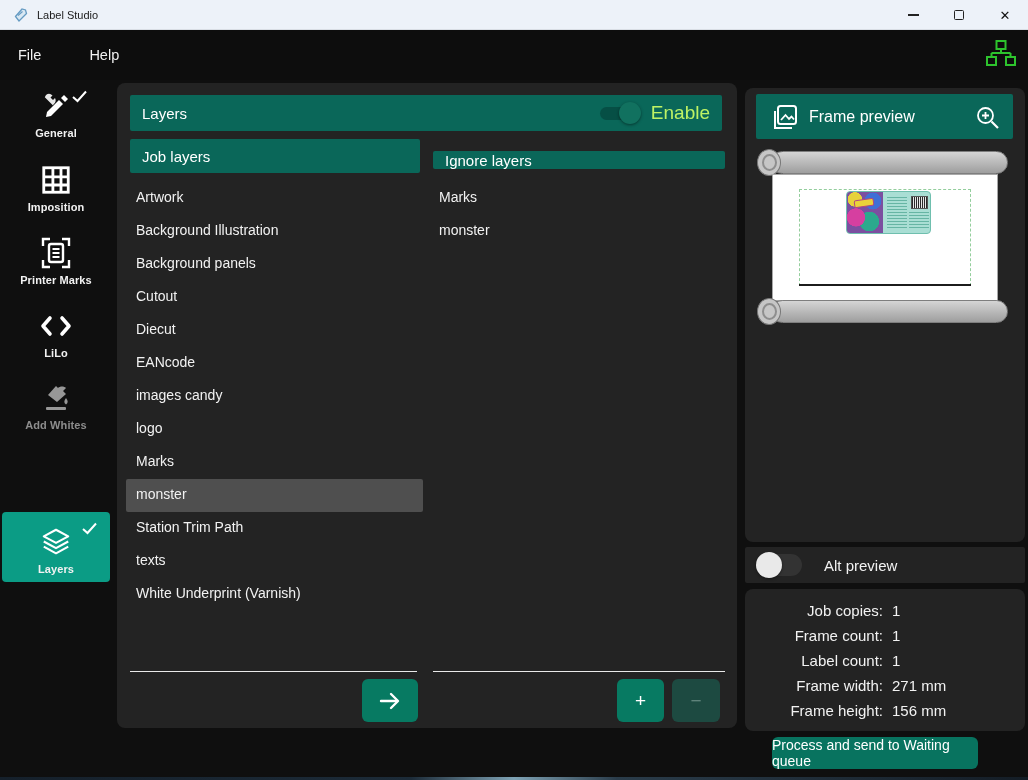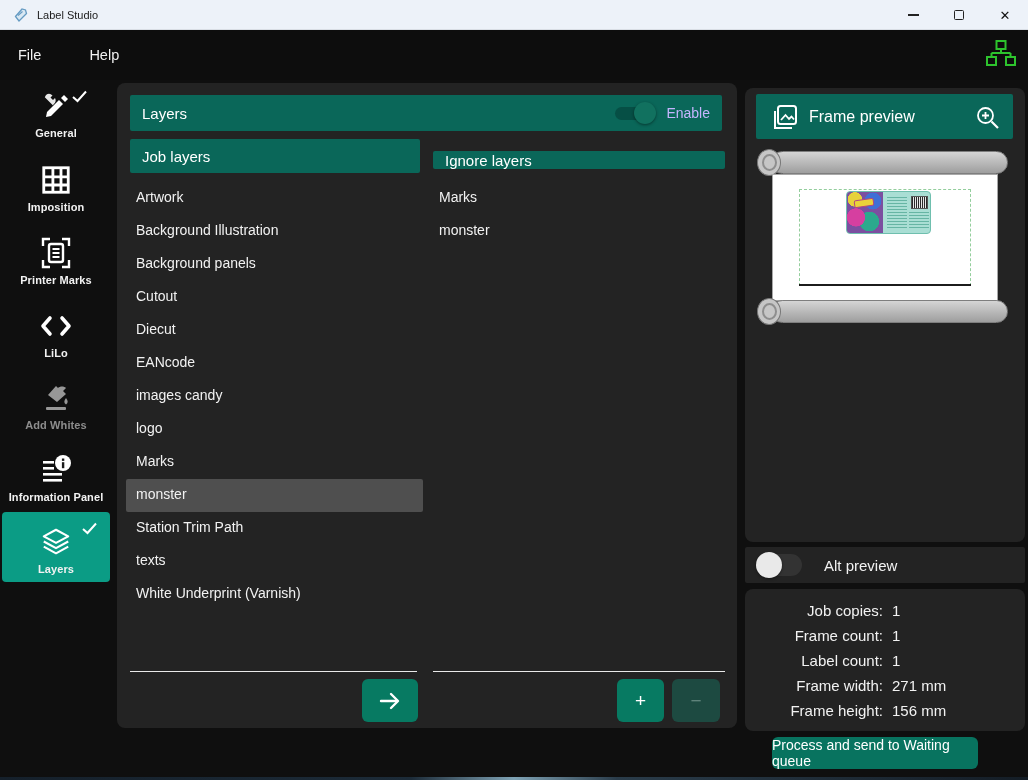--- a/index.html
+++ b/index.html
@@ -41,21 +41,21 @@
 
   
   .main-panel { left:117px; top:83px; width:620px; height:645px; }
   .teal-bar { position:absolute; background:#0a6759; display:flex; align-items:center; border-radius:2px; }
   .teal-bar .bar-title { font-size:15px; color:#fff; margin-left:12px; }
   .layers-header { left:13px; top:12px; width:592px; height:36px; }
   .jobs-header { left:13px; top:56px; width:290px; height:34px; }
   .ignore-header { left:316px; top:68px; width:292px; height:18px; }
 
   .enable-wrap { position:absolute; right:12px; top:0; height:36px; display:flex; align-items:center; gap:13px; }
-  .enable-label { font-size:14px; color:#c4b5fd; }
+  .enable-label { font-size:19px; color:#bef264; }
 
   .switch { position:relative; }
   .switch .track { border-radius:9px; }
   .switch .knob { position:absolute; border-radius:50%; box-shadow:0 1px 3px rgba(0,0,0,.45); }
   .switch-teal .track { width:38px; height:13px; background:#064f45; }
   .switch-teal .knob { width:22px; height:22px; background:#11715f; right:-3px; top:-5px; }
   .switch-gray .track { width:44px; height:22px; background:#333333; border-radius:12px; }
   .switch-gray .knob { width:26px; height:26px; background:#e9e9e9; left:-2px; top:-2px; }
 
   .list { position:absolute; top:99px; width:297px; }
@@ -219,36 +219,20 @@
         <g fill="#979797">
           <path d="M9 13 L17 4 l2 2 c2-2 6-2 8 0 l-3 3 3 3 -9 8 z"></path>
           <path d="M27 16 q3.4 4.4 0 6.6 q-3.4-2.2 0-6.6z"></path>
           <rect x="7" y="25" width="20" height="3" rx="1"></rect>
         </g>
       </svg>
     </div>
     <div class="side-label">Add Whites</div>
   </div>
 
-  <div class="side-item" style="top:372px;">
-    <div class="icon-box">
-      <svg width="34" height="34" viewBox="0 0 34 34">
-        <g fill="#fff">
-          <rect x="4" y="8" width="11" height="2.6"></rect>
-          <rect x="4" y="14" width="11" height="2.6"></rect>
-          <rect x="4" y="20" width="19" height="2.6"></rect>
-          <rect x="4" y="26" width="19" height="2.6"></rect>
-          <circle cx="24" cy="10" r="8"></circle>
-          <rect x="22.9" y="5.5" width="2.4" height="2.4" fill="#1b1b1b"></rect>
-          <rect x="22.9" y="9.2" width="2.4" height="6" fill="#1b1b1b"></rect>
-        </g>
-      </svg>
-    </div>
-    <div class="side-label">Information Panel</div>
-  </div>
 
   <div class="side-item selected-tile" style="top:432px; height:70px;">
     <div class="icon-box">
       <svg width="32" height="30" viewBox="0 0 34 30">
         <g fill="none" stroke="#fff" stroke-width="2.2" stroke-linejoin="round">
           <path d="M17 2 L30 9 L17 16 L4 9 Z"></path>
           <path d="M4 14.5 L17 21.5 L30 14.5"></path>
           <path d="M4 20 L17 27 L30 20"></path>
         </g>
       </svg>

